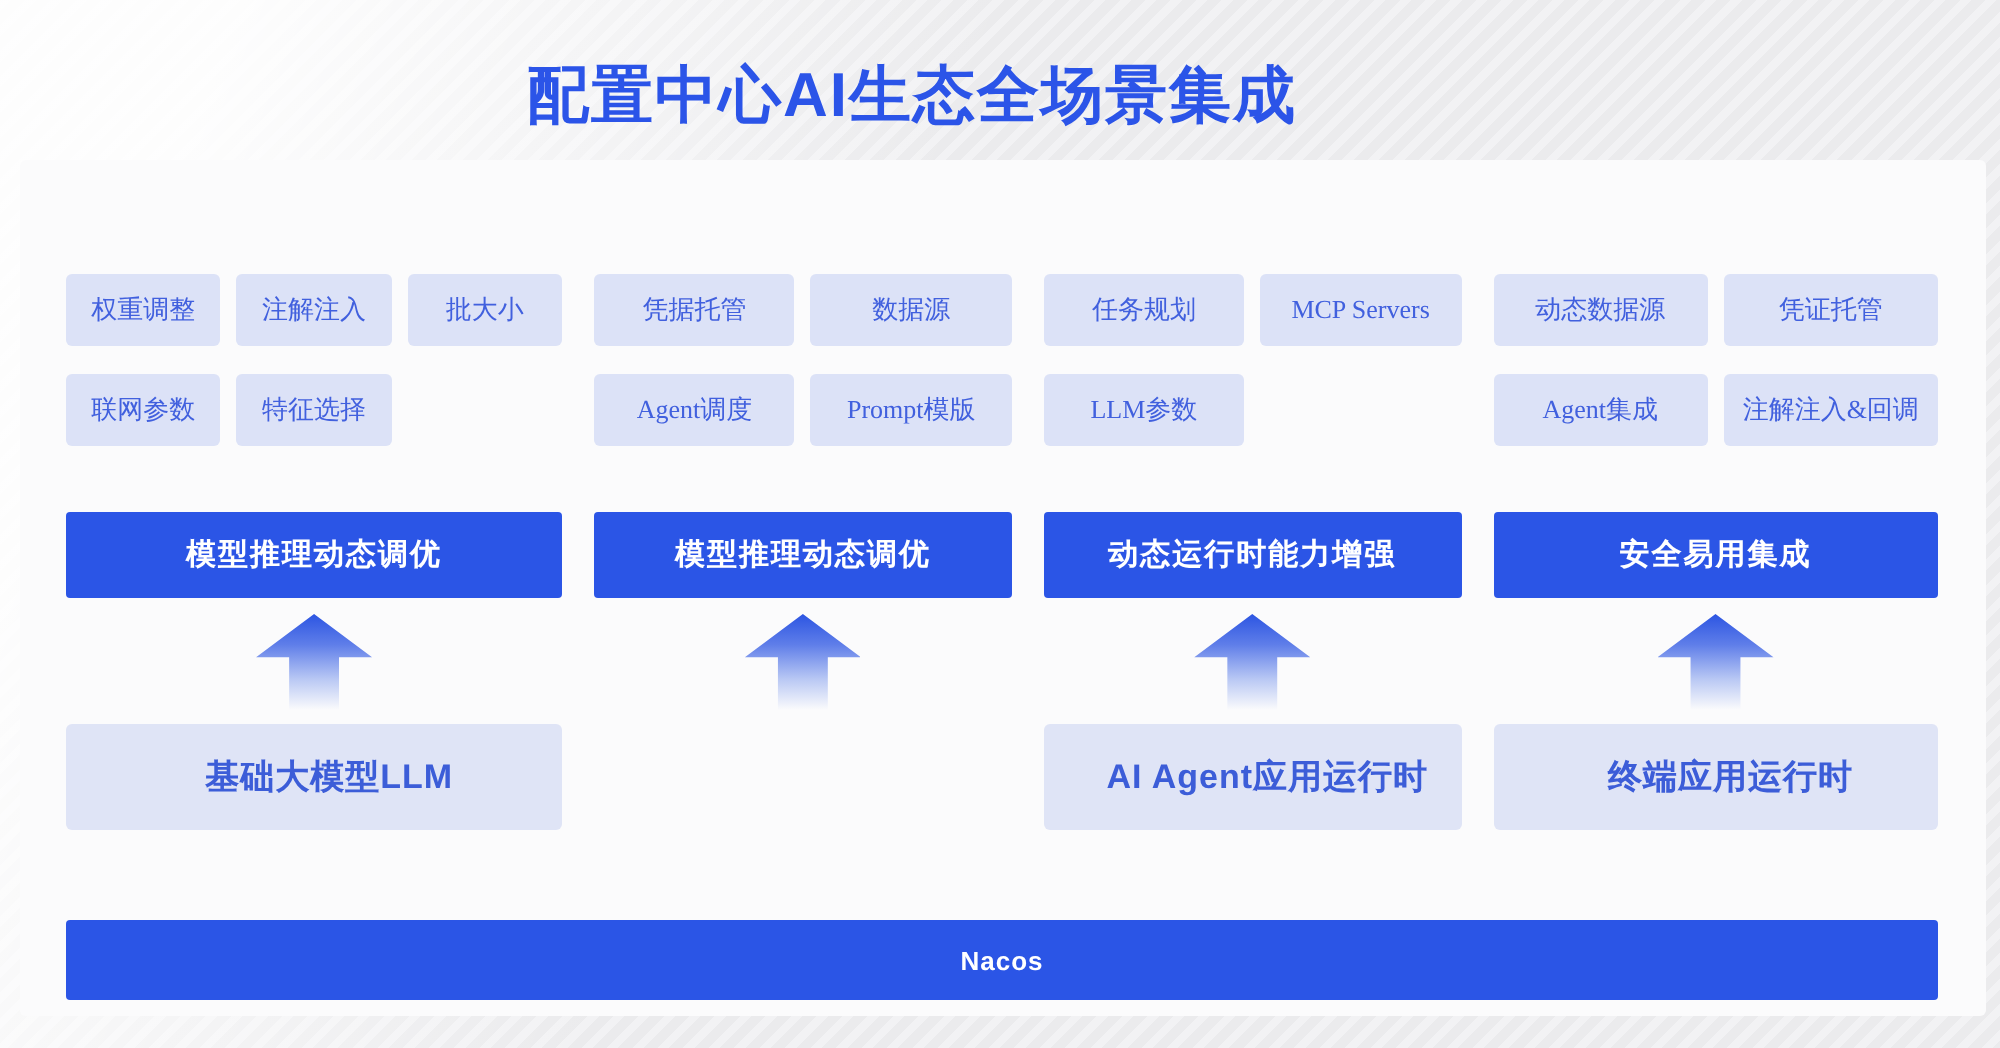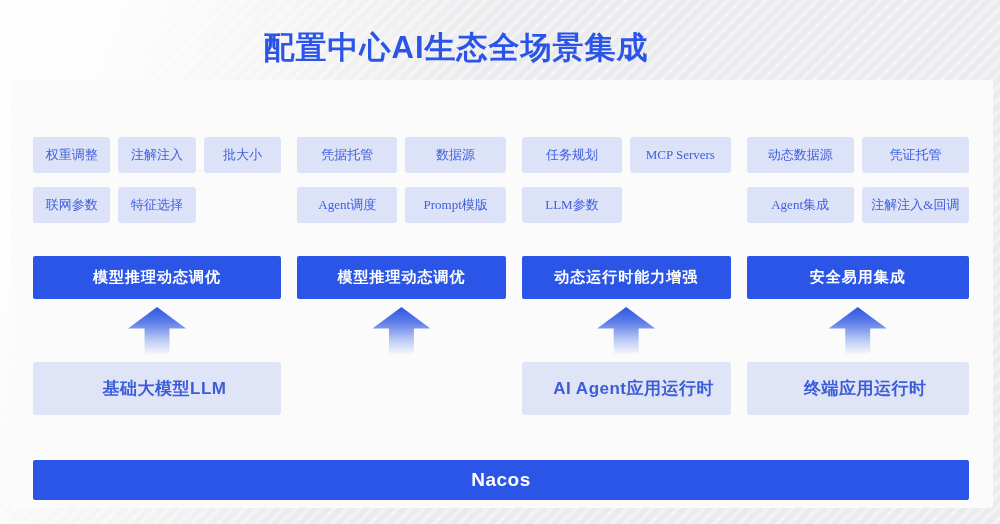--- a/index.html
+++ b/index.html
@@ -41,21 +41,21 @@
     background:linear-gradient(180deg,#2c55e2 0%, #5f7ee9 32%, #b9c8f4 68%, rgba(255,255,255,0) 100%);
     clip-path:polygon(50% 0%, 100% 45%, 71.5% 45%, 71.5% 100%, 28.5% 100%, 28.5% 45%, 0% 45%);
   }
   .base {
     margin-top:7px; height:53px; display:flex; align-items:center; justify-content:center;
     background:#dfe4f6; color:#3c5dd8; font-size:17px; font-weight:700;
     border-radius:3px; letter-spacing:0.5px;padding-left:15px;
   }
   .nacos {
     margin:45px 24px 12px 23px; height:40px; background:#2b55e6; color:#ffffff;
-    font-size:19px; font-weight:700; letter-spacing:0.5px;
+    font-size:13px; font-weight:700; letter-spacing:0.5px;
     display:flex; align-items:center; justify-content:center; border-radius:2px;
   }
 </style>
 </head>
 <body>
 
 <div class="title">配置中心AI生态全场景集成</div>
 
 <div class="panel">
   <div class="grid">

